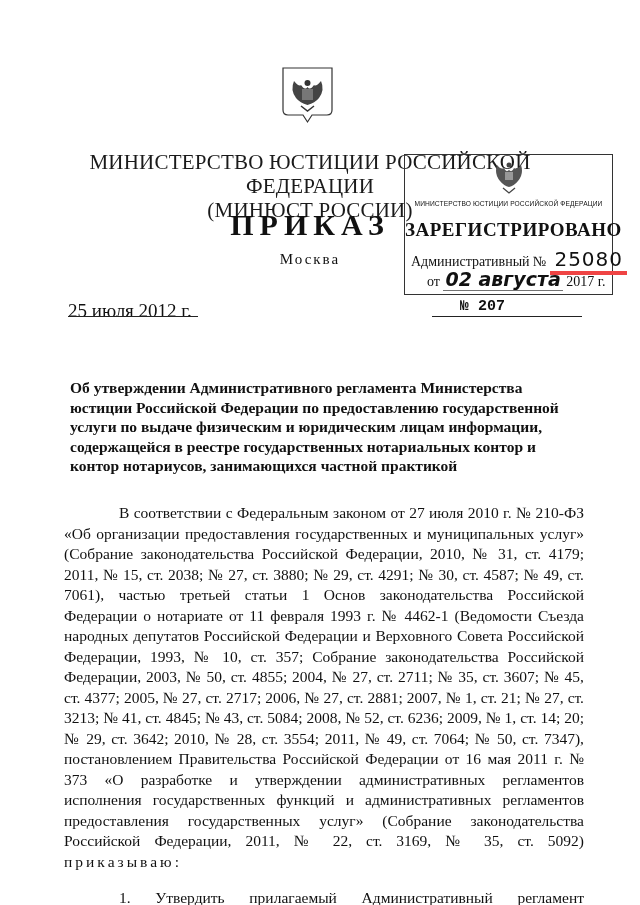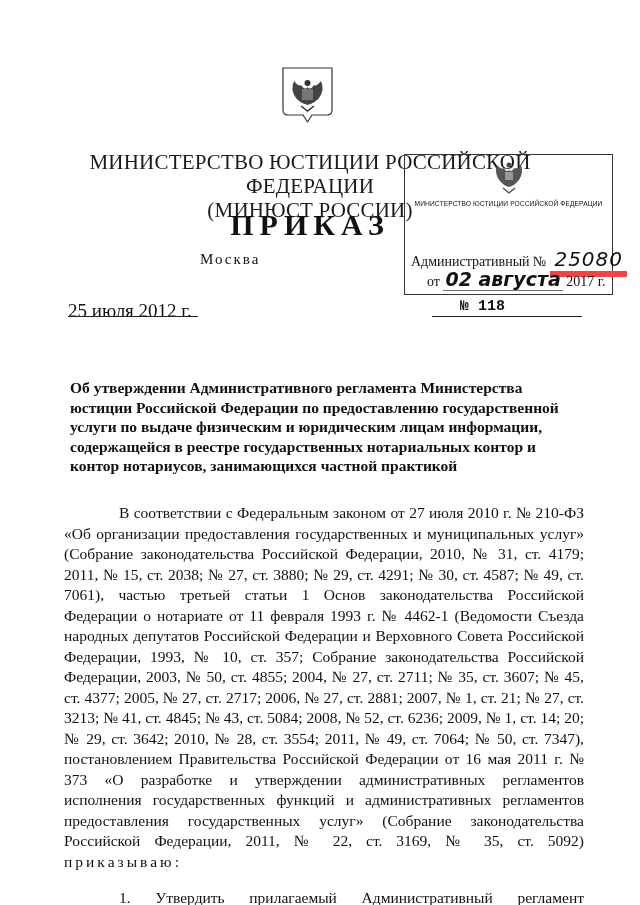--- a/index.html
+++ b/index.html
@@ -1,31 +1,31 @@
 <!DOCTYPE html>
 <html><head>
 <meta charset="utf-8">
 <style>
   html, body { margin:0; padding:0; background:#ffffff; }
   body { width:640px; height:905px; position:relative; overflow:hidden; color:#111; font-family:"Liberation Serif", serif; }
   .abs { position:absolute; }
   .emblem { left:280px; top:65px; width:55px; height:62px; }
   .ministry { left:60px; top:150px; width:500px; text-align:center; font-size:21px; line-height:24px; letter-spacing:0.2px; color:#1a1a1a; }
   .order-title { left:200px; top:208px; width:220px; text-align:center; font-size:30px; font-weight:bold; letter-spacing:6px; }
-  .city { left:200px; top:251px; width:220px; text-align:left; font-size:15px; letter-spacing:2px; }
+  .city { left:200px; top:251px; width:220px; text-align:center; font-size:15px; letter-spacing:2px; }
   .date { left:68px; top:300px; font-family:Liberation Serif, serif; font-size:19px; }
   .date-line { left:68px; top:316px; width:130px; height:1px; background:#222; }
   .number { left:460px; top:298px; font-family:"Liberation Mono", monospace; font-size:15px; font-weight:bold; }
   .number-line { left:432px; top:316px; width:150px; height:1px; background:#222; }
   .stamp { left:404px; top:154px; width:207px; height:139px; border:1px solid #333; background:transparent; }
   .stamp-emblem { position:absolute; left:87px; top:4px; width:34px; height:36px; }
   .stamp-org { position:absolute; left:0; top:45px; width:207px; text-align:center; font-family:"Liberation Sans", sans-serif; font-size:7px; letter-spacing:0.1px; transform:scaleX(0.95); }
   .stamp-reg { position:absolute; left:0; top:64px; width:207px; text-align:center; font-size:19px; font-weight:bold; letter-spacing:0.5px; }
   .stamp-regnum { position:absolute; left:6px; top:92px; font-size:14px; white-space:nowrap; }
-  .stamp-regnum .hand { display:inline-block; font-family:"DejaVu Sans", sans-serif; font-style:italic; font-size:20px; border-bottom:6px solid #ef4444; padding:0 4px; margin-left:4px; letter-spacing:1px; }
+  .stamp-regnum .hand { display:inline-block; font-family:"DejaVu Sans", sans-serif; font-size:20px; border-bottom:4px solid #ef4444; padding:0 4px; margin-left:4px; letter-spacing:1px; }
   .stamp-date { position:absolute; left:22px; top:113px; font-size:14px; white-space:nowrap; }
   .stamp-date .hand { display:inline-block; font-family:"DejaVu Sans", sans-serif; font-style:italic; font-size:19px; border-bottom:1px solid #737373; padding:0 2px; font-weight:bold; }
   .subject { left:70px; top:378px; width:510px; text-align:left; font-size:15.5px; font-weight:bold; line-height:19.5px; }
   .body-text { left:48px; top:487px; width:552px; font-size:15.5px; line-height:20.5px; text-align:justify; }
   .body-text p { margin:16px; text-indent:55px; }
   .spaced { letter-spacing:3px; }
 </style>
 </head>
 <body>
 
@@ -42,33 +42,34 @@
 <div class="abs ministry">
   <div>МИНИСТЕРСТВО ЮСТИЦИИ РОССИЙСКОЙ ФЕДЕРАЦИИ</div>
   <div>(МИНЮСТ РОССИИ)</div>
 </div>
 
 <div class="abs order-title">ПРИКАЗ</div>
 <div class="abs city">Москва</div>
 
 <div class="abs date">25 июля 2012 г.</div>
 <div class="abs date-line"></div>
-<div class="abs number">№ 118</div>
+<div class="abs number">№ 207</div>
 <div class="abs number-line"></div>
 
 <div class="abs stamp">
   <div class="stamp-emblem">
     <svg width="34" height="36" viewBox="0 0 34 36">
       <circle cx="17" cy="6" r="2.5" fill="#444"></circle>
       <path d="M5 6 Q2 15 8 22 Q12 27 17 28 Q22 27 26 22 Q32 15 29 6 Q25 11 22 9 Q20 14 17 11 Q14 14 12 9 Q9 11 5 6 Z" fill="#555"></path>
       <rect x="13" y="13" width="8" height="8" fill="#999"></rect>
       <path d="M11 29 L17 34 L23 29" fill="none" stroke="#444" stroke-width="1.3"></path>
     </svg>
   </div>
   <div class="stamp-org">МИНИСТЕРСТВО ЮСТИЦИИ РОССИЙСКОЙ ФЕДЕРАЦИИ</div>
+  <div class="stamp-reg">ЗАРЕГИСТРИРОВАНО</div>
   <div class="stamp-regnum">
     <span>Административный №</span><span class="hand">25080</span>
   </div>
   <div class="stamp-date">
     <span>от</span>
     <span class="hand">02 августа</span>
     <span>2017 г.</span>
   </div>
 </div>
 

